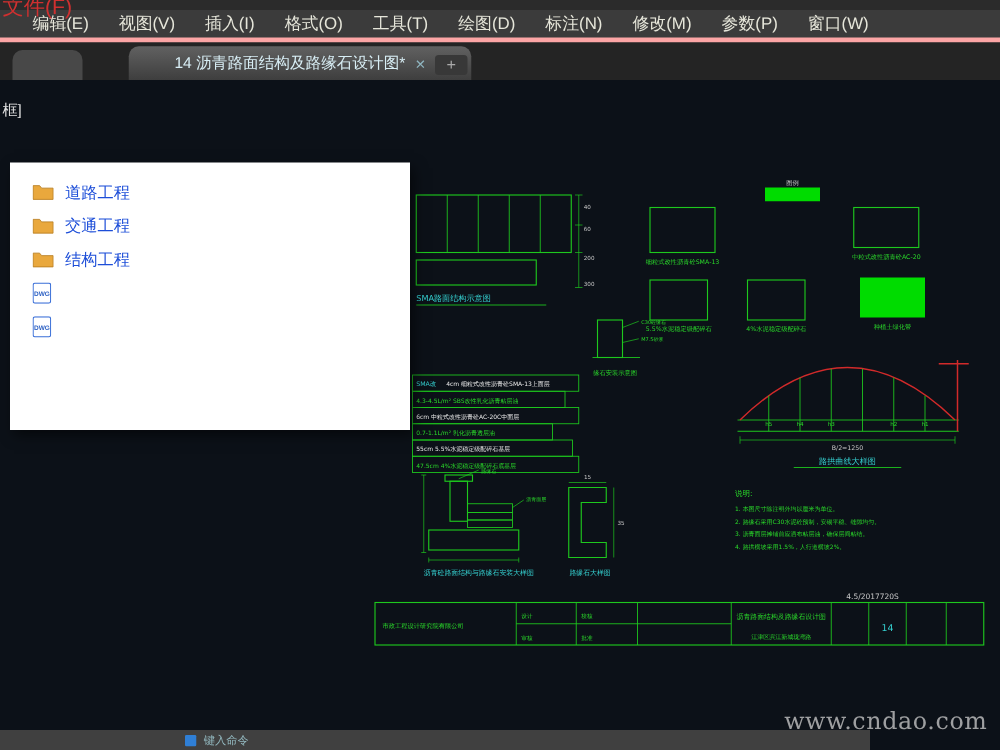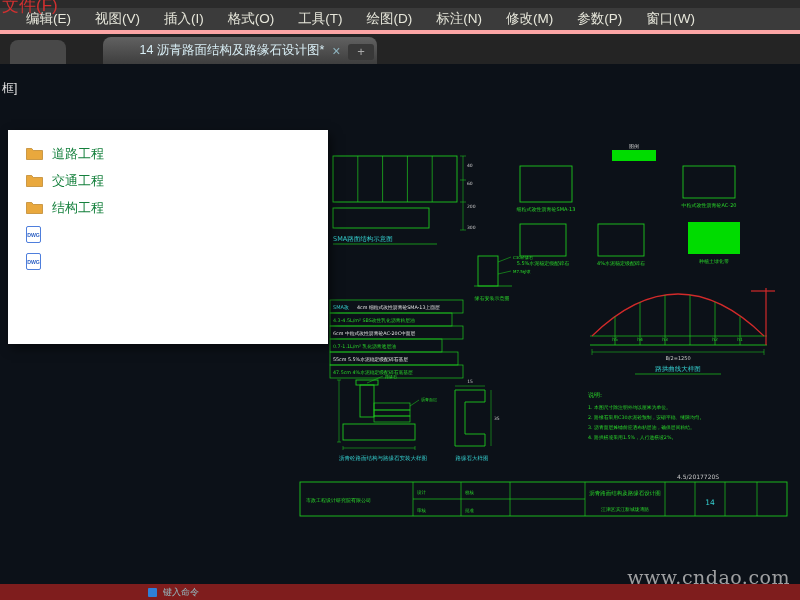--- a/index.html
+++ b/index.html
@@ -41,24 +41,24 @@
   .rd{stroke:#d22a2a;stroke-width:1.2;fill:none;}
   .tc{fill:#35d0d0;}
   .tg{fill:#2ad92a;}
   .tw{fill:#c8c8c8;}
   
   .panel{
     position:absolute;left:8px;top:130px;width:320px;height:214px;background:#ffffff;
     z-index:30;box-shadow:3px 4px 10px rgba(0,0,0,.55);padding-top:10px;box-sizing:border-box;
   }
   .fitem{height:27px;display:flex;align-items:center;gap:9px;padding-left:18px;
-    font-size:13px;color:#15803d;white-space:nowrap;overflow:hidden;}
+    font-size:13px;color:#1d4ed8;white-space:nowrap;overflow:hidden;}
   .fitem svg{flex:0 0 auto;}
   
-  .statusbar{position:absolute;left:0;top:584px;width:800px;height:16px;background:#7f1d1d;}
+  .statusbar{position:absolute;left:0;top:584px;width:696px;height:16px;background:#404040;}
   .cmd{position:absolute;left:148px;top:2px;height:12px;display:flex;align-items:center;gap:6px;}
   .cmdicon{width:9px;height:9px;background:#2f7fd6;border-radius:1px;display:inline-block;}
   .cmdtext{color:#93b9c0;font-size:9px;line-height:12px;}
   
   .watermark{
     position:absolute;right:10px;top:566px;z-index:60;
     font-family:"DejaVu Serif",serif;font-size:19px;color:rgba(200,200,200,.78);letter-spacing:.5px;
   }
 </style>
 </head>

